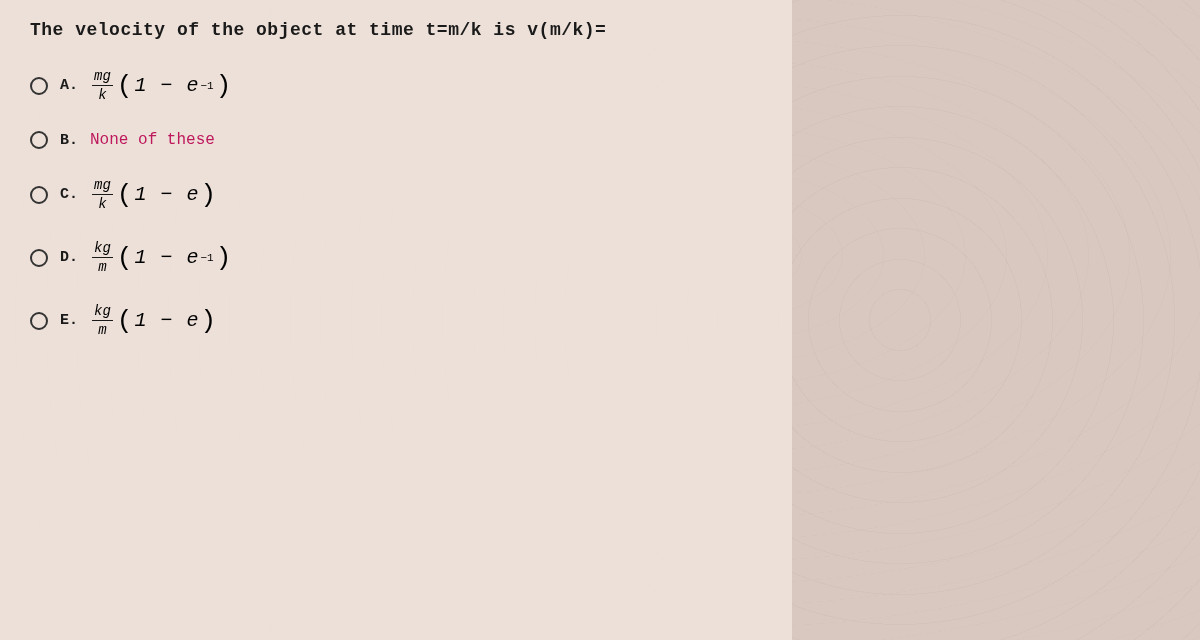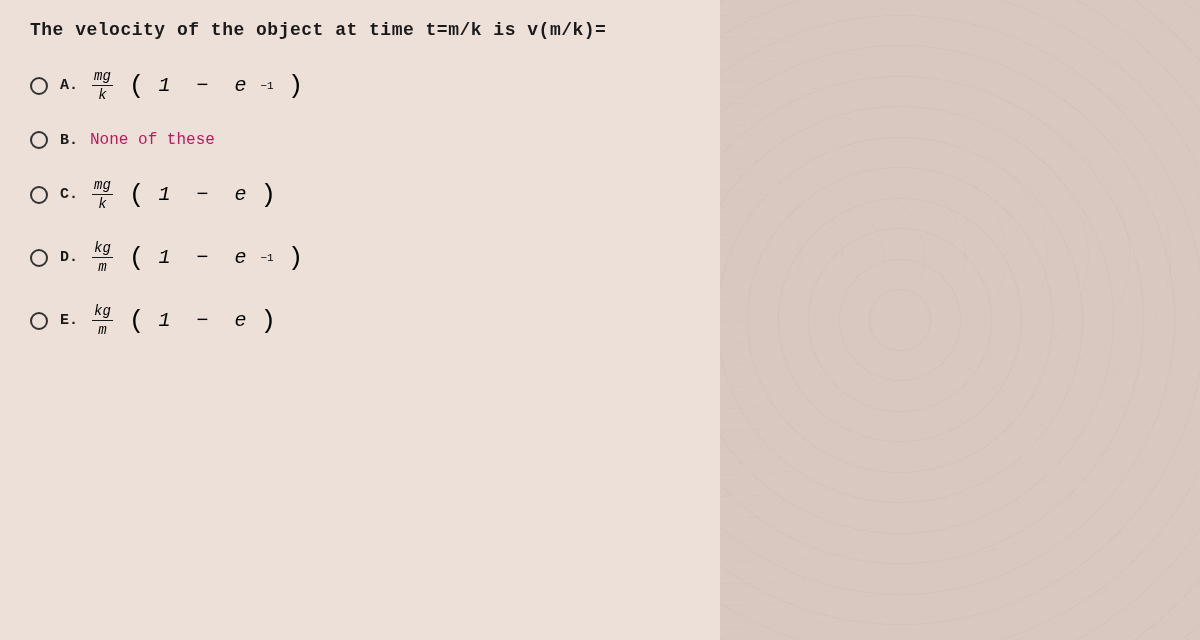--- a/index.html
+++ b/index.html
@@ -36,21 +36,21 @@
         );
       pointer-events: none;
       z-index: 0;
     }
 
     .content {
       position: relative;
       z-index: 1;
       padding: 20px 30px;
       background-color: rgba(240, 228, 220, 0.85);
-      width: 720px;
+      width: 792px;
       min-height: 640px;
     }
 
     .question-text {
       font-size: 18px;
       font-weight: bold;
       color: #1a1a1a;
       margin-bottom: 28px;
       letter-spacing: 0.5px;
       font-family: 'Courier New', Courier, monospace;
@@ -100,21 +100,21 @@
     .fraction .denominator {
       padding: 1px 2px 0 2px;
       font-style: italic;
       font-size: 14px;
     }
 
     .math-expr {
       display: inline-flex;
       align-items: center;
       font-size: 20px;
-      gap: 14px;
+      gap: 2px;
     }
 
     .math-expr .paren {
       font-size: 26px;
       line-height: 1;
       vertical-align: middle;
     }
 
     sup {
       font-size: 11px;

